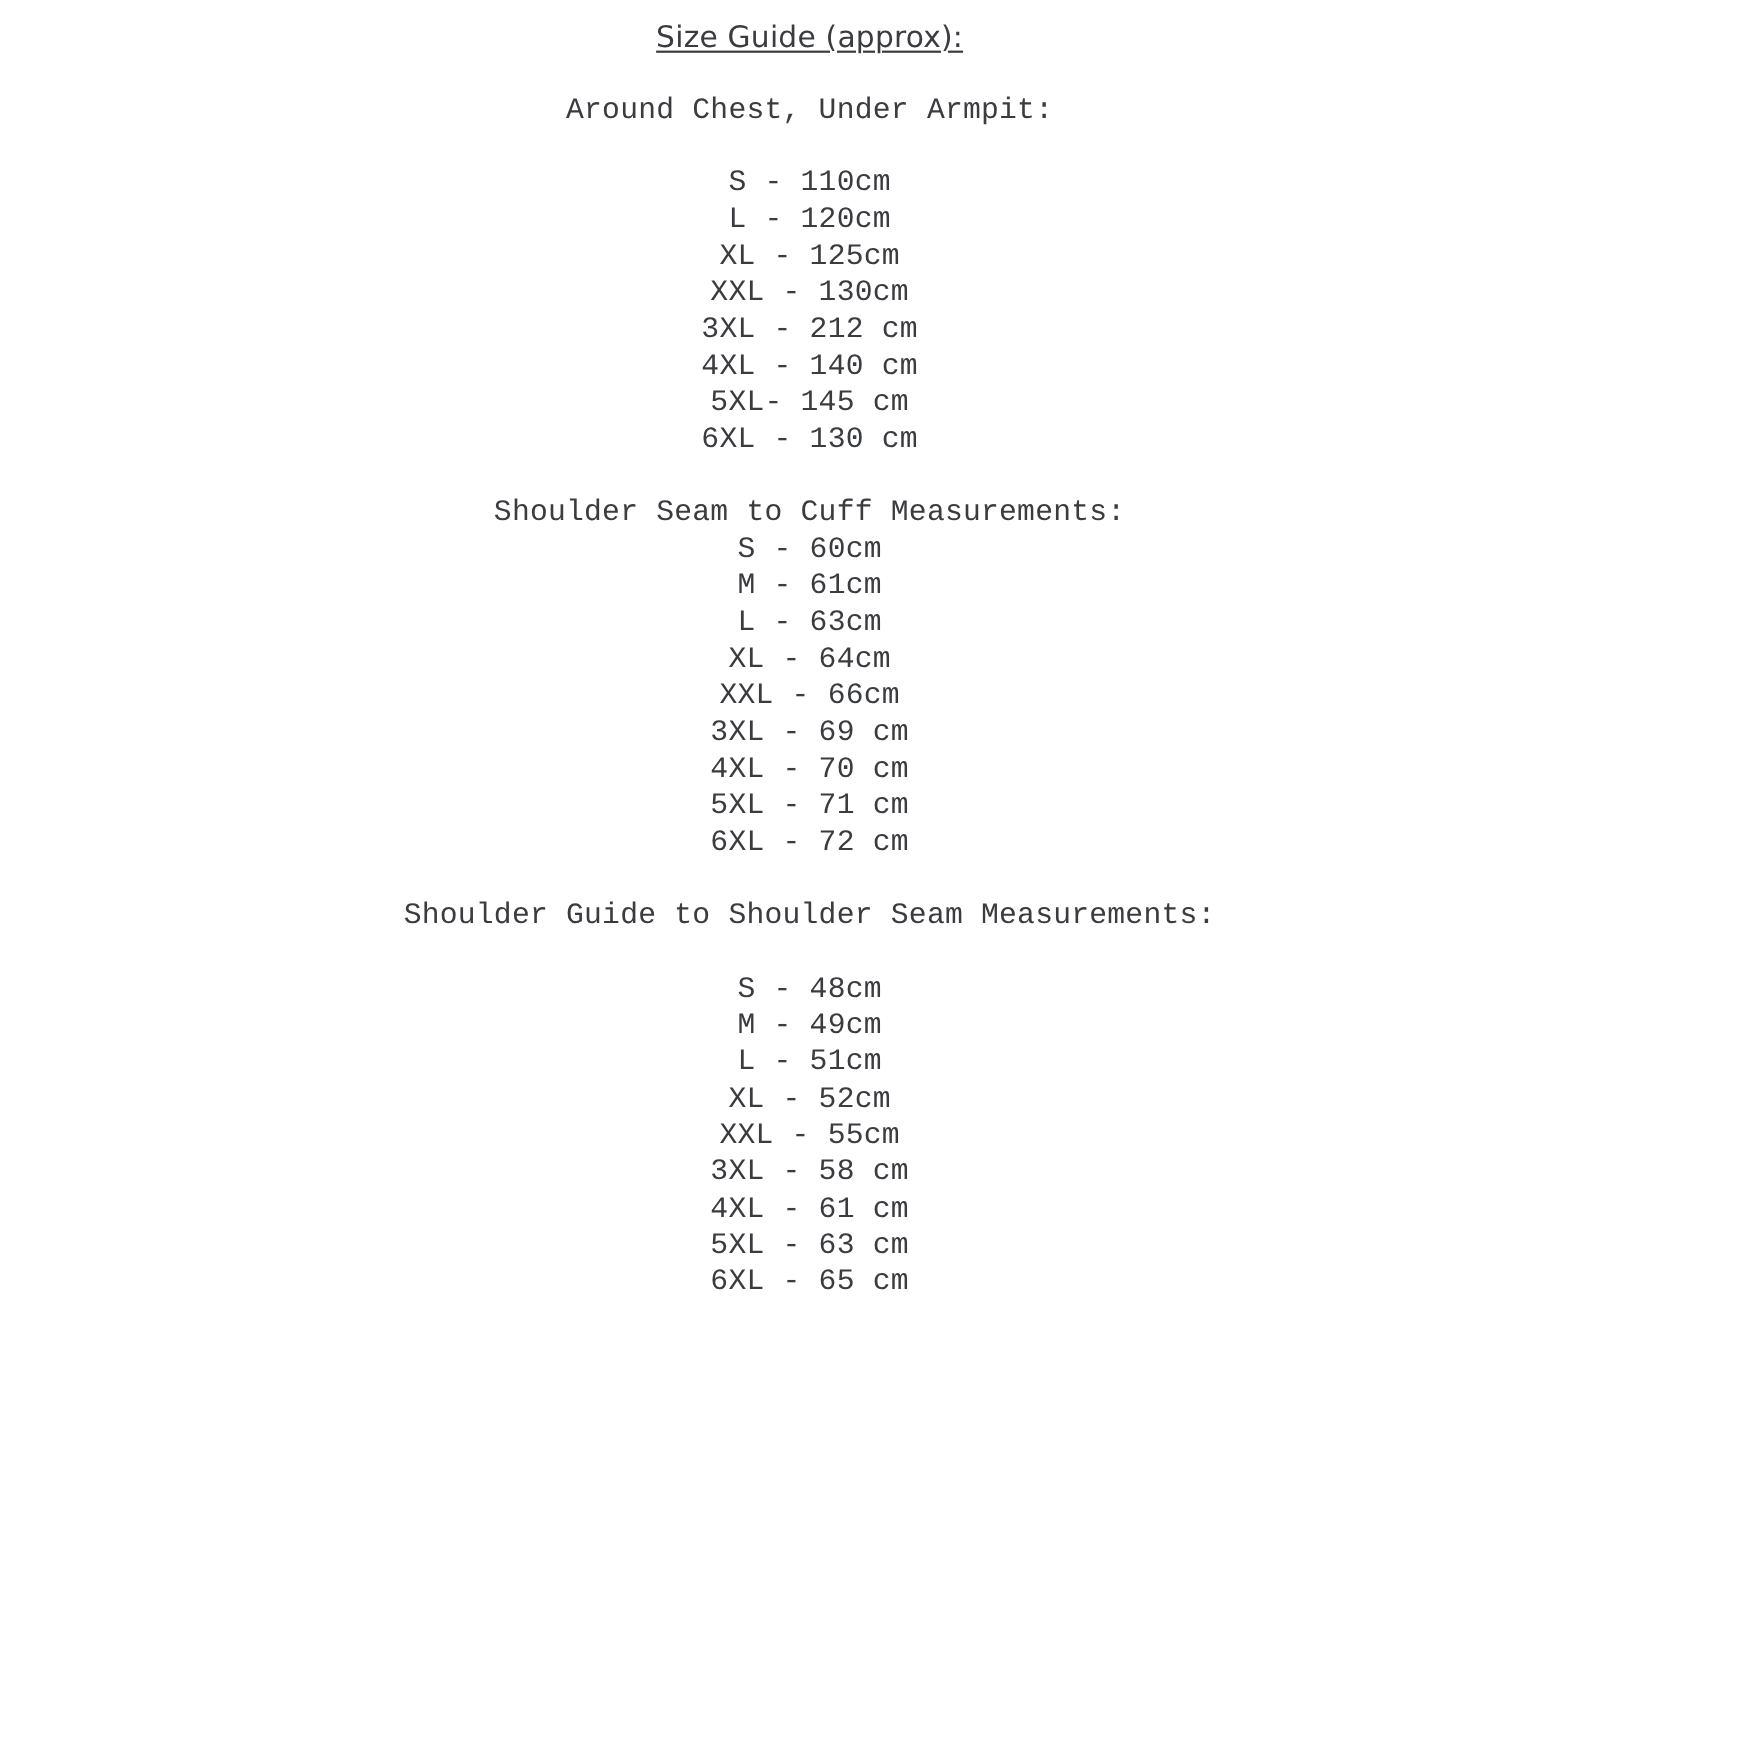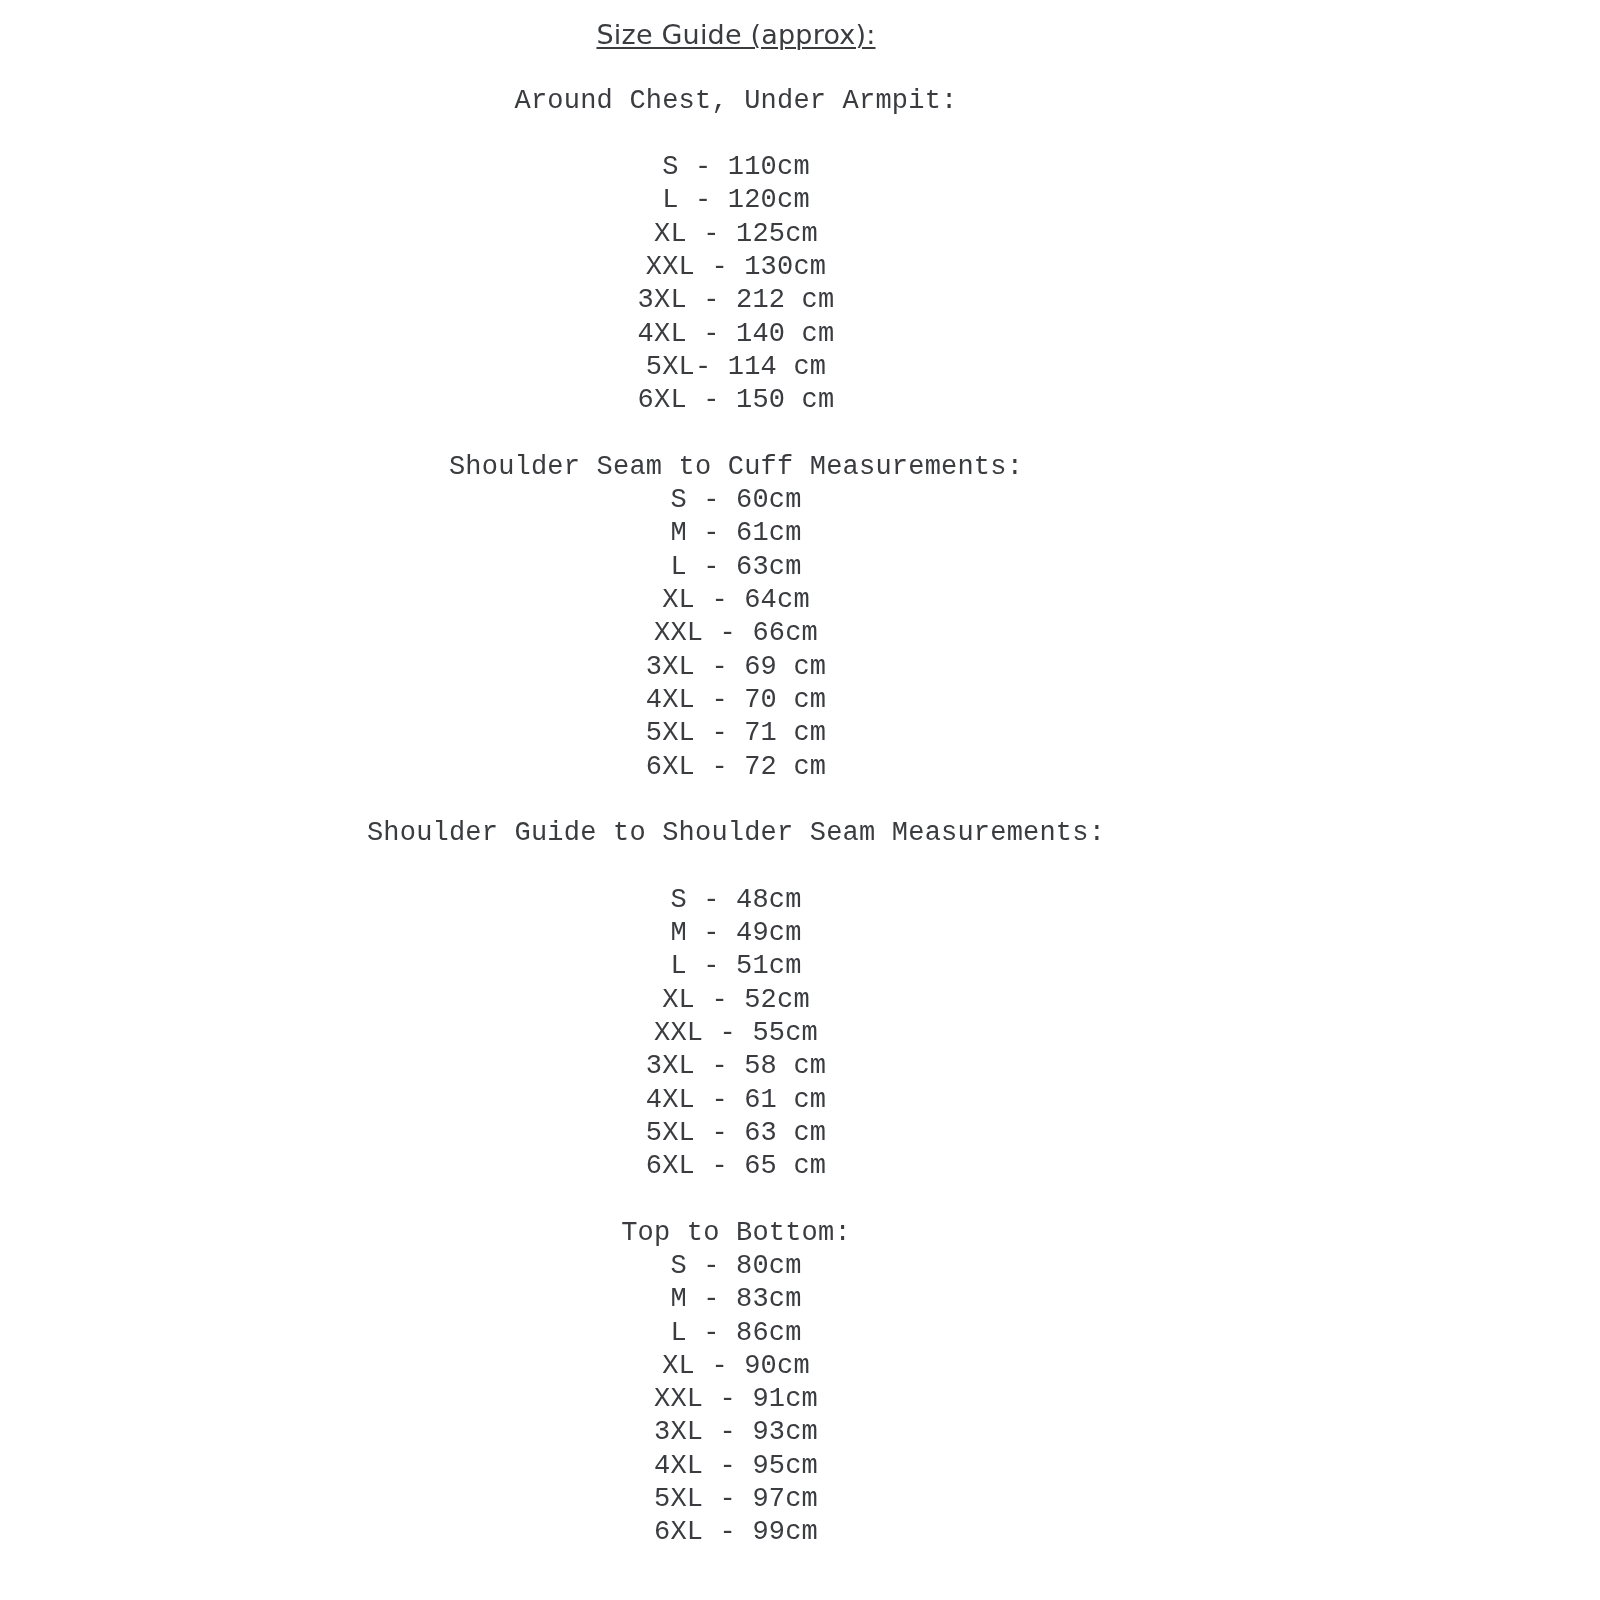--- a/index.html
+++ b/index.html
@@ -49,22 +49,22 @@
   <div id="sections">
       <section class="section">
     <h2 class="line heading gap-after">Around Chest, Under Armpit:</h2>
     <ul class="items">
           <li class="line item">S - 110cm</li>
           <li class="line item">L - 120cm</li>
           <li class="line item">XL - 125cm</li>
           <li class="line item">XXL - 130cm</li>
           <li class="line item">3XL - 212 cm</li>
           <li class="line item">4XL - 140 cm</li>
-          <li class="line item">5XL- 114 cm</li>
-          <li class="line item">6XL - 150 cm</li>
+          <li class="line item">5XL- 145 cm</li>
+          <li class="line item">6XL - 130 cm</li>
         </ul>
   </section>
       <section class="section">
     <h2 class="line heading">Shoulder Seam to Cuff Measurements:</h2>
     <ul class="items">
           <li class="line item">S - 60cm</li>
           <li class="line item">M - 61cm</li>
           <li class="line item">L - 63cm</li>
           <li class="line item">XL - 64cm</li>
           <li class="line item">XXL - 66cm</li>
@@ -81,28 +81,14 @@
           <li class="line item">M - 49cm</li>
           <li class="line item">L - 51cm</li>
           <li class="line item">XL - 52cm</li>
           <li class="line item">XXL - 55cm</li>
           <li class="line item">3XL - 58 cm</li>
           <li class="line item">4XL - 61 cm</li>
           <li class="line item">5XL - 63 cm</li>
           <li class="line item">6XL - 65 cm</li>
         </ul>
   </section>
-      <section class="section">
-    <h2 class="line heading">Top to Bottom:</h2>
-    <ul class="items">
-          <li class="line item">S - 80cm</li>
-          <li class="line item">M - 83cm</li>
-          <li class="line item">L - 86cm</li>
-          <li class="line item">XL - 90cm</li>
-          <li class="line item">XXL - 91cm</li>
-          <li class="line item">3XL - 93cm</li>
-          <li class="line item">4XL - 95cm</li>
-          <li class="line item">5XL - 97cm</li>
-          <li class="line item">6XL - 99cm</li>
-        </ul>
-  </section>
     </div>
 </div>
 
 </body></html>

